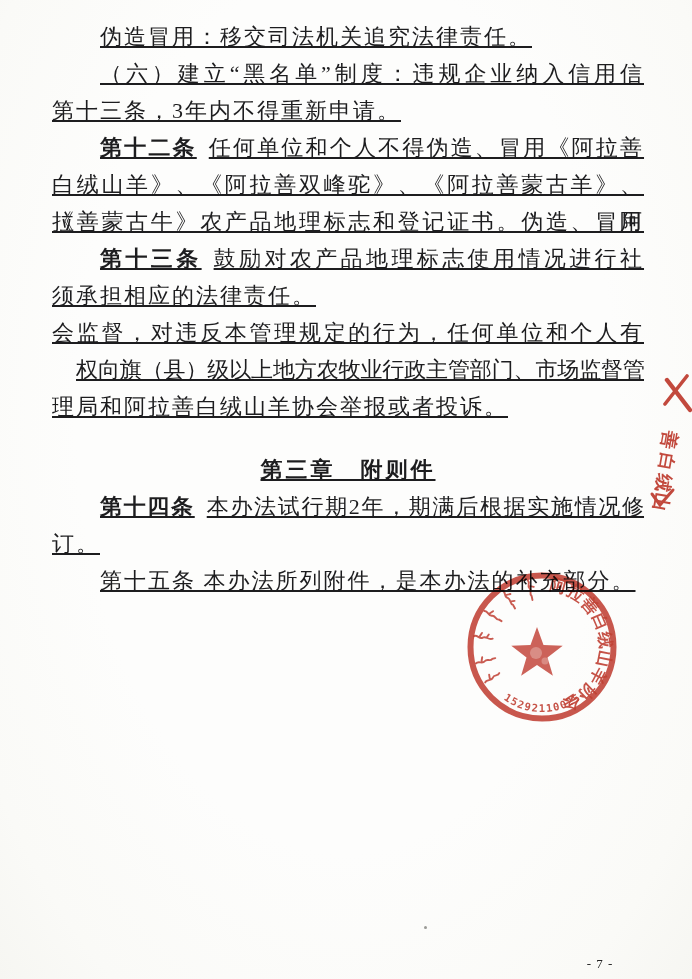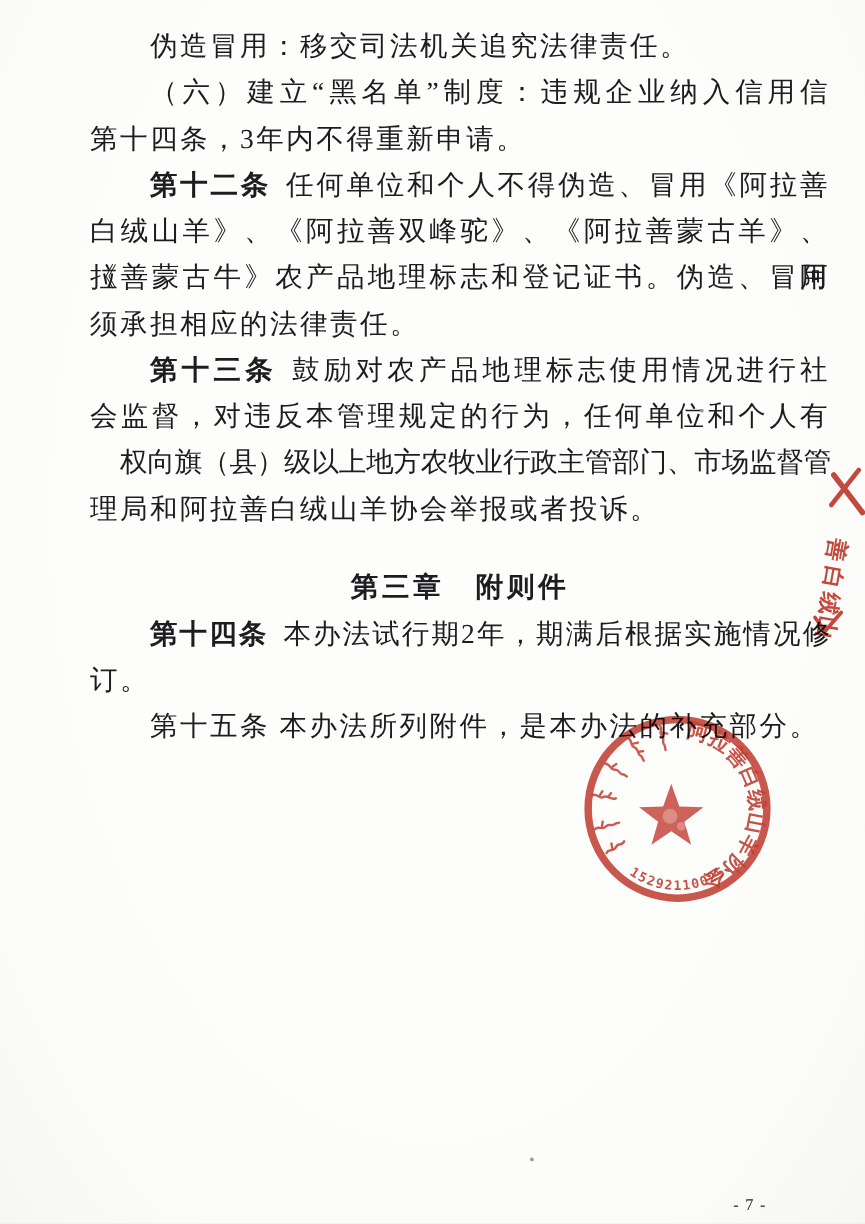--- a/index.html
+++ b/index.html
@@ -5,23 +5,24 @@
   html,body{margin:0;padding:0;background:#e8e8e6;}
   .page{
     position:relative;
     width:692px;height:979px;
     margin:0 auto;
     background:radial-gradient(ellipse at 50% 42%, #fdfdfc 55%, #fafaf7 85%, #f6f6f2 100%);
     overflow:hidden;
     font-family:"Liberation Serif","DejaVu Serif",serif;
   }
   .text-block{
-    position:absolute;left:72px;top:18px;width:592px;
+    position:absolute;left:52px;top:18px;width:592px;
     font-size:22px;line-height:37px;letter-spacing:2px;
     color:#1d1d1f;
+    text-decoration:underline;
   }
   .ln{height:37px;white-space:nowrap;}
   .ln.j{white-space:normal;text-align:justify;text-align-last:justify;text-justify:inter-character;}
   .ln.i{text-indent:48px;}
   .ln.c{letter-spacing:-1px;margin-left:24px;}
   .ln.c0{letter-spacing:0;}
   .ln.c05{letter-spacing:.5px;}
   .ln.center{text-align:center;text-align-last:center;font-weight:700;letter-spacing:3px;white-space:normal;margin-top:26px;}
   .k{font-weight:700;margin-right:12px;}
   .page-number{
@@ -41,26 +42,26 @@
   :root{--seal:#bf3629;}
 </style>
 </head>
 <body>
 
 <div class="page">
 
   <div class="text-block">
     <div class="ln i">伪造冒用：移交司法机关追究法律责任。</div>
     <div class="ln i j">（六）建立“黑名单”制度：违规企业纳入信用信</div>
-    <div class="ln">第十四条，3年内不得重新申请。</div>
+    <div class="ln">第十三条，3年内不得重新申请。</div>
     <div class="ln i j"><span class="k">第十二条</span><span>任何单位和个人不得伪造、冒用《阿拉善</span></div>
     <div class="ln j">白绒山羊》、《阿拉善双峰驼》、《阿拉善蒙古羊》、《阿</div>
     <div class="ln j">拉善蒙古牛》农产品地理标志和登记证书。伪造、冒用</div>
+    <div class="ln i j"><span class="k">第十三条</span><span>鼓励对农产品地理标志使用情况进行社</span></div>
     <div class="ln">须承担相应的法律责任。</div>
-    <div class="ln i j"><span class="k">第十三条</span><span>鼓励对农产品地理标志使用情况进行社</span></div>
     <div class="ln j">会监督，对违反本管理规定的行为，任何单位和个人有</div>
     <div class="ln j c">权向旗（县）级以上地方农牧业行政主管部门、市场监督管</div>
     <div class="ln">理局和阿拉善白绒山羊协会举报或者投诉。</div>
     <div class="ln center">第三章　附则件</div>
     <div class="ln i j c0"><span class="k">第十四条</span><span>本办法试行期2年，期满后根据实施情况修</span></div>
     <div class="ln">订。</div>
     <div class="ln i">第十五条 本办法所列附件，是本办法的补充部分。</div>
   </div>
 
   <svg class="seal" viewBox="0 0 153 153" aria-hidden="true">

